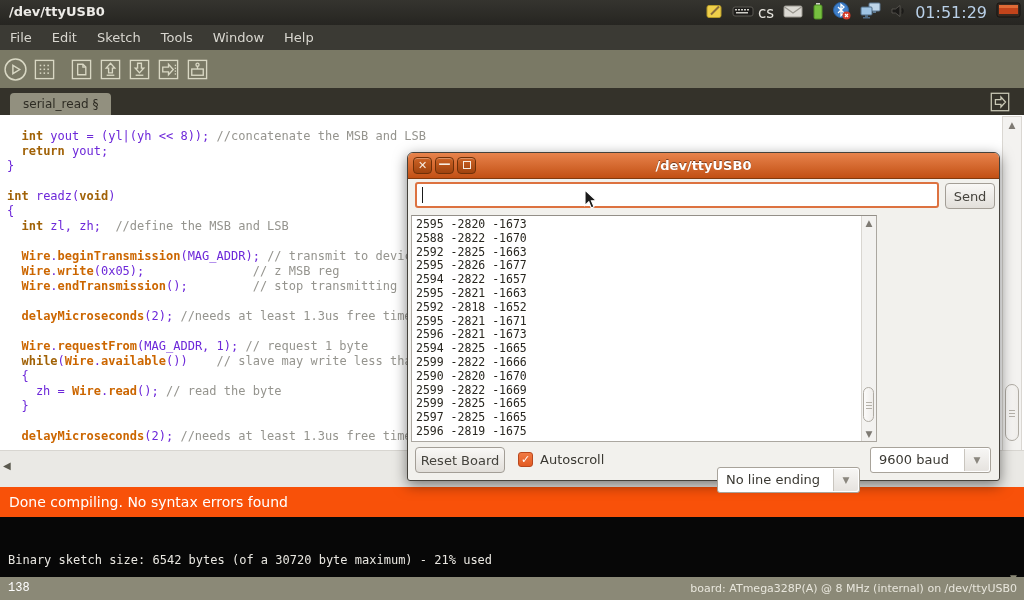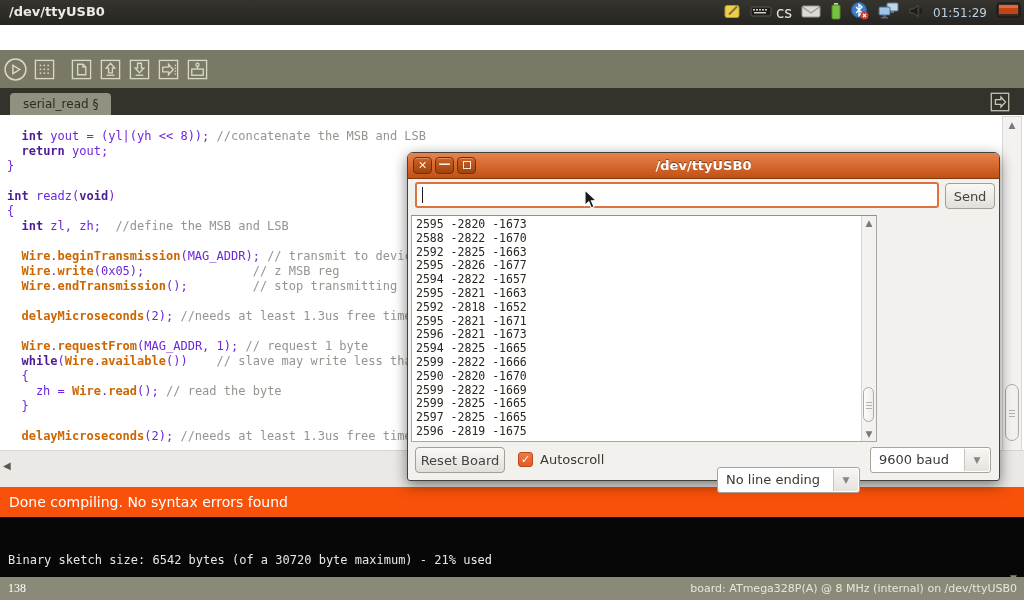--- a/index.html
+++ b/index.html
@@ -4,63 +4,63 @@
 <style>
   * { margin:0; padding:0; box-sizing:border-box; }
   body { background:#222; font-family:"DejaVu Sans", sans-serif; }
   .screen { position:relative; width:1024px; height:600px; overflow:hidden; background:#fff; }
 
   
   .topbar { position:absolute; left:0; top:0; width:1024px; height:25px; background:linear-gradient(#35342F,#262521); }
   .tb-title { position:absolute; left:9px; top:4px; font-weight:bold; font-size:13px; color:#EDEBE7; }
   .tray { position:absolute; right:3px; top:0; height:25px; display:flex; align-items:center; gap:9px; }
   .kb-label { color:#E8E6E0; font-size:15px; margin-left:-5px; }
-  .clock { color:#B9D0E8; font-size:12px;text-align:right; }
+  .clock { color:#B9D0E8; font-size:16px;text-align:right; }
 
   
   .menubar { position:absolute; left:0; top:25px; width:1024px; height:25px; background:#3B3A34; display:flex; align-items:center; }
   .menu-item { color:#D9D7D0; font-size:13px; padding:0 10px; height:25px; line-height:25px; cursor:default; }
 
   
   .toolbar { position:absolute; left:0; top:50px; width:1024px; height:38px; background:#7A7965; display:flex; align-items:center; padding-left:3px; }
   .tool-btn { width:25px; height:25px; margin-right:4px; display:flex; align-items:center; justify-content:center; }
   .tool-btn.gap { margin-left:8px; }
   .tool-btn svg { display:block; }
 
   
   .tabbar { position:absolute; left:0; top:88px; width:1024px; height:27px; background:#34322A; }
   .tab { position:absolute; left:10px; top:5px; height:22px; background:#92907F; border-radius:4px 4px 0 0; padding:0 13px; font-size:12px; color:#2E2C24; line-height:23px; }
   .tab-menu-btn { position:absolute; right:13px; top:3px; width:22px; height:22px; }
 
   
   .editor { position:absolute; left:0; top:115px; width:1024px; height:335px; background:#FFFFFF; overflow:hidden; }
   #code { position:absolute; left:7px; top:14px; }
   .cl { font-family:"DejaVu Sans Mono", monospace; font-size:12px; line-height:15px; white-space:pre; }
-  .t-k { color:#4c1d95; font-weight:bold; }
+  .t-k { color:#a16207; font-weight:bold; }
   .t-f { color:#CC6600; font-weight:bold; }
   .t-c { color:#95948E; }
   .t-p { color:#6d28d9; }
 
   
   .vscroll { position:absolute; left:1002px; top:116px; width:20px; height:352px; background:#F3F2F0; border:1px solid #DAD7D2; }
   .sc-arrow { color:#7E7A73; font-size:9px; text-align:center; width:100%; position:absolute; }
   .v-thumb { position:absolute; left:2px; top:267px; width:14px; height:57px; background:linear-gradient(90deg,#FCFBFA,#EFEDEA); border:1px solid #AFABA3; border-radius:8px; }
   .grip { position:absolute; left:3px; top:25px; width:6px; height:7px; background:repeating-linear-gradient(#B5B1A9 0 1px, transparent 1px 3px); }
 
   
   .hstrip { position:absolute; left:0; top:450px; width:1024px; height:37px; background:#EAE9E5; border-top:1px solid #D8D6D1; }
   .h-step { position:absolute; left:3px; top:9px; color:#5B594F; font-size:10px; }
 
   
   .statusbar { position:absolute; left:0; top:487px; width:1024px; height:30px; background:#F85109; color:#FFFFFF; font-size:14px; line-height:30px; padding-left:9px; }
   .console { position:absolute; left:0; top:517px; width:1024px; height:68px; background:#070707; }
   .console-text { position:absolute; left:8px; top:36px; font-family:"DejaVu Sans Mono", monospace; font-size:12px; color:#E9E7E1; white-space:pre; }
   .console-arrow { position:absolute; right:7px; bottom:2px; color:#8A8875; font-size:9px; }
   .footer { position:absolute; left:0; top:577px; width:1024px; height:23px; background:#8B8977; }
-  .footer-line { position:absolute; left:8px; top:4px; font-family:Liberation Serif, serif; font-size:12px; color:#FFFFFF; }
+  .footer-line { position:absolute; left:8px; top:4px; font-family:Liberation Mono, monospace; font-size:12px; color:#FFFFFF; }
   .footer-board { position:absolute; right:7px; top:5px; font-size:11px; color:#E8E6DC; }
 
   
   .sm { position:absolute; left:407px; top:152px; width:593px; height:329px; background:#F2F1ED; border:1px solid #45423C; border-radius:6px 6px 3px 3px; box-shadow:0 4px 14px rgba(0,0,0,.5); }
   .sm-titlebar { position:absolute; left:0; top:0; right:0; height:26px; background:linear-gradient(#E8834C,#C25014); border-radius:5px 5px 0 0; border-bottom:1px solid #823A0E; }
   .wb { position:absolute; top:4px; width:19px; height:17px; border-radius:4px; background:linear-gradient(#CE6325,#9F430F); border:1px solid #6E3008; box-shadow:inset 0 1px 0 rgba(255,255,255,.3); color:#F8ECE1; font-weight:bold; text-align:center; }
   .wb-x { left:5px; font-size:11px; line-height:15px; }
   .wb-min { left:27px; font-size:12px; line-height:13px; }
   .wb-max { left:49px; font-size:9px; line-height:16px; }
   .wb-max .sq { display:inline-block; width:8px; height:8px; border:1.5px solid #F8ECE1; margin-top:3px; }
@@ -140,20 +140,28 @@
           </svg></span>
       <span class="clock">01:51:29</span>
       <span><svg width="25" height="17" viewBox="0 0 25 17">
             <rect x="1" y="1" width="23" height="14" rx="2" fill="#3A2A20" stroke="#151311"></rect>
             <rect x="3" y="3" width="19" height="9" fill="#C3441B"></rect>
             <rect x="3" y="3" width="19" height="3" fill="#E06A36"></rect>
           </svg></span>
     </div>
   </div>
 
+  <div class="menubar">
+    <span class="menu-item">File</span>
+    <span class="menu-item">Edit</span>
+    <span class="menu-item">Sketch</span>
+    <span class="menu-item">Tools</span>
+    <span class="menu-item">Window</span>
+    <span class="menu-item">Help</span>
+  </div>
 
   <div class="toolbar">
     <span class="tool-btn">
         <svg width="25" height="25" viewBox="0 0 24 24" fill="none" stroke="#D9D8C4" stroke-width="1.4">
           <circle cx="12" cy="12" r="10"></circle>
           <path d="M9.5 8 L16 12 L9.5 16 Z"></path>
         </svg>
       </span>
     <span class="tool-btn">
         <svg width="23" height="23" viewBox="0 0 24 24" fill="none" stroke="#D9D8C4" stroke-width="1.4">

